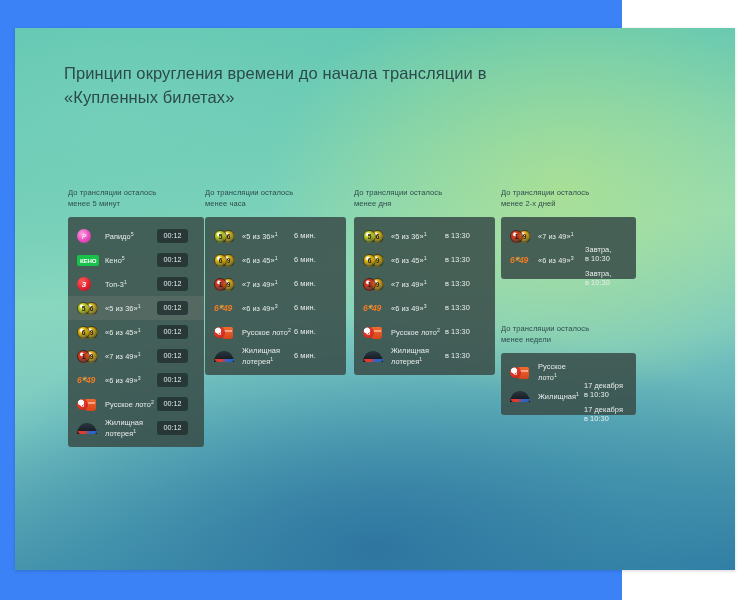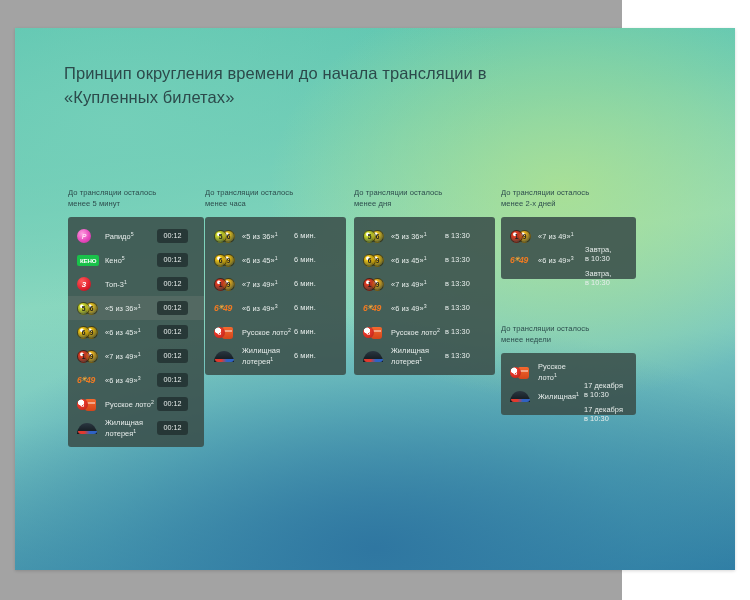--- a/index.html
+++ b/index.html
@@ -2,21 +2,21 @@
 <html><head>
 <meta charset="utf-8">
 <style>
   * { box-sizing: border-box; margin: 0; padding: 0; }
   html, body {
     width: 750px; height: 600px;
     background: #ffffff;
     font-family: "Liberation Sans", sans-serif;
     overflow: hidden;
   }
-  #root { position: relative; width: 622px; height: 600px; background: #a3a3a3; }
+  #root { position: relative; width: 622px; height: 600px; background: #3b82f6; }
 
   
   .slide {
     position: absolute; left: 15px; top: 28px;
     width: 720px; height: 542px;
     background:
       radial-gradient(ellipse 420px 300px at 76% 30%, rgba(178,226,140,0.78) 0%, rgba(178,226,140,0.34) 42%, rgba(178,226,140,0) 70%),
       radial-gradient(ellipse 520px 340px at 14% 18%, rgba(118,208,186,0.85) 0%, rgba(118,208,186,0.25) 55%, rgba(118,208,186,0) 78%),
       radial-gradient(ellipse 600px 300px at 50% 96%, rgba(45,116,160,0.92) 0%, rgba(52,132,168,0.45) 45%, rgba(60,150,170,0) 78%),
       linear-gradient(172deg, #57c3ae 0%, #6ccbb4 22%, #8fd9c0 44%, #7ac9c2 62%, #4f9eb0 82%, #2f7da4 100%);

